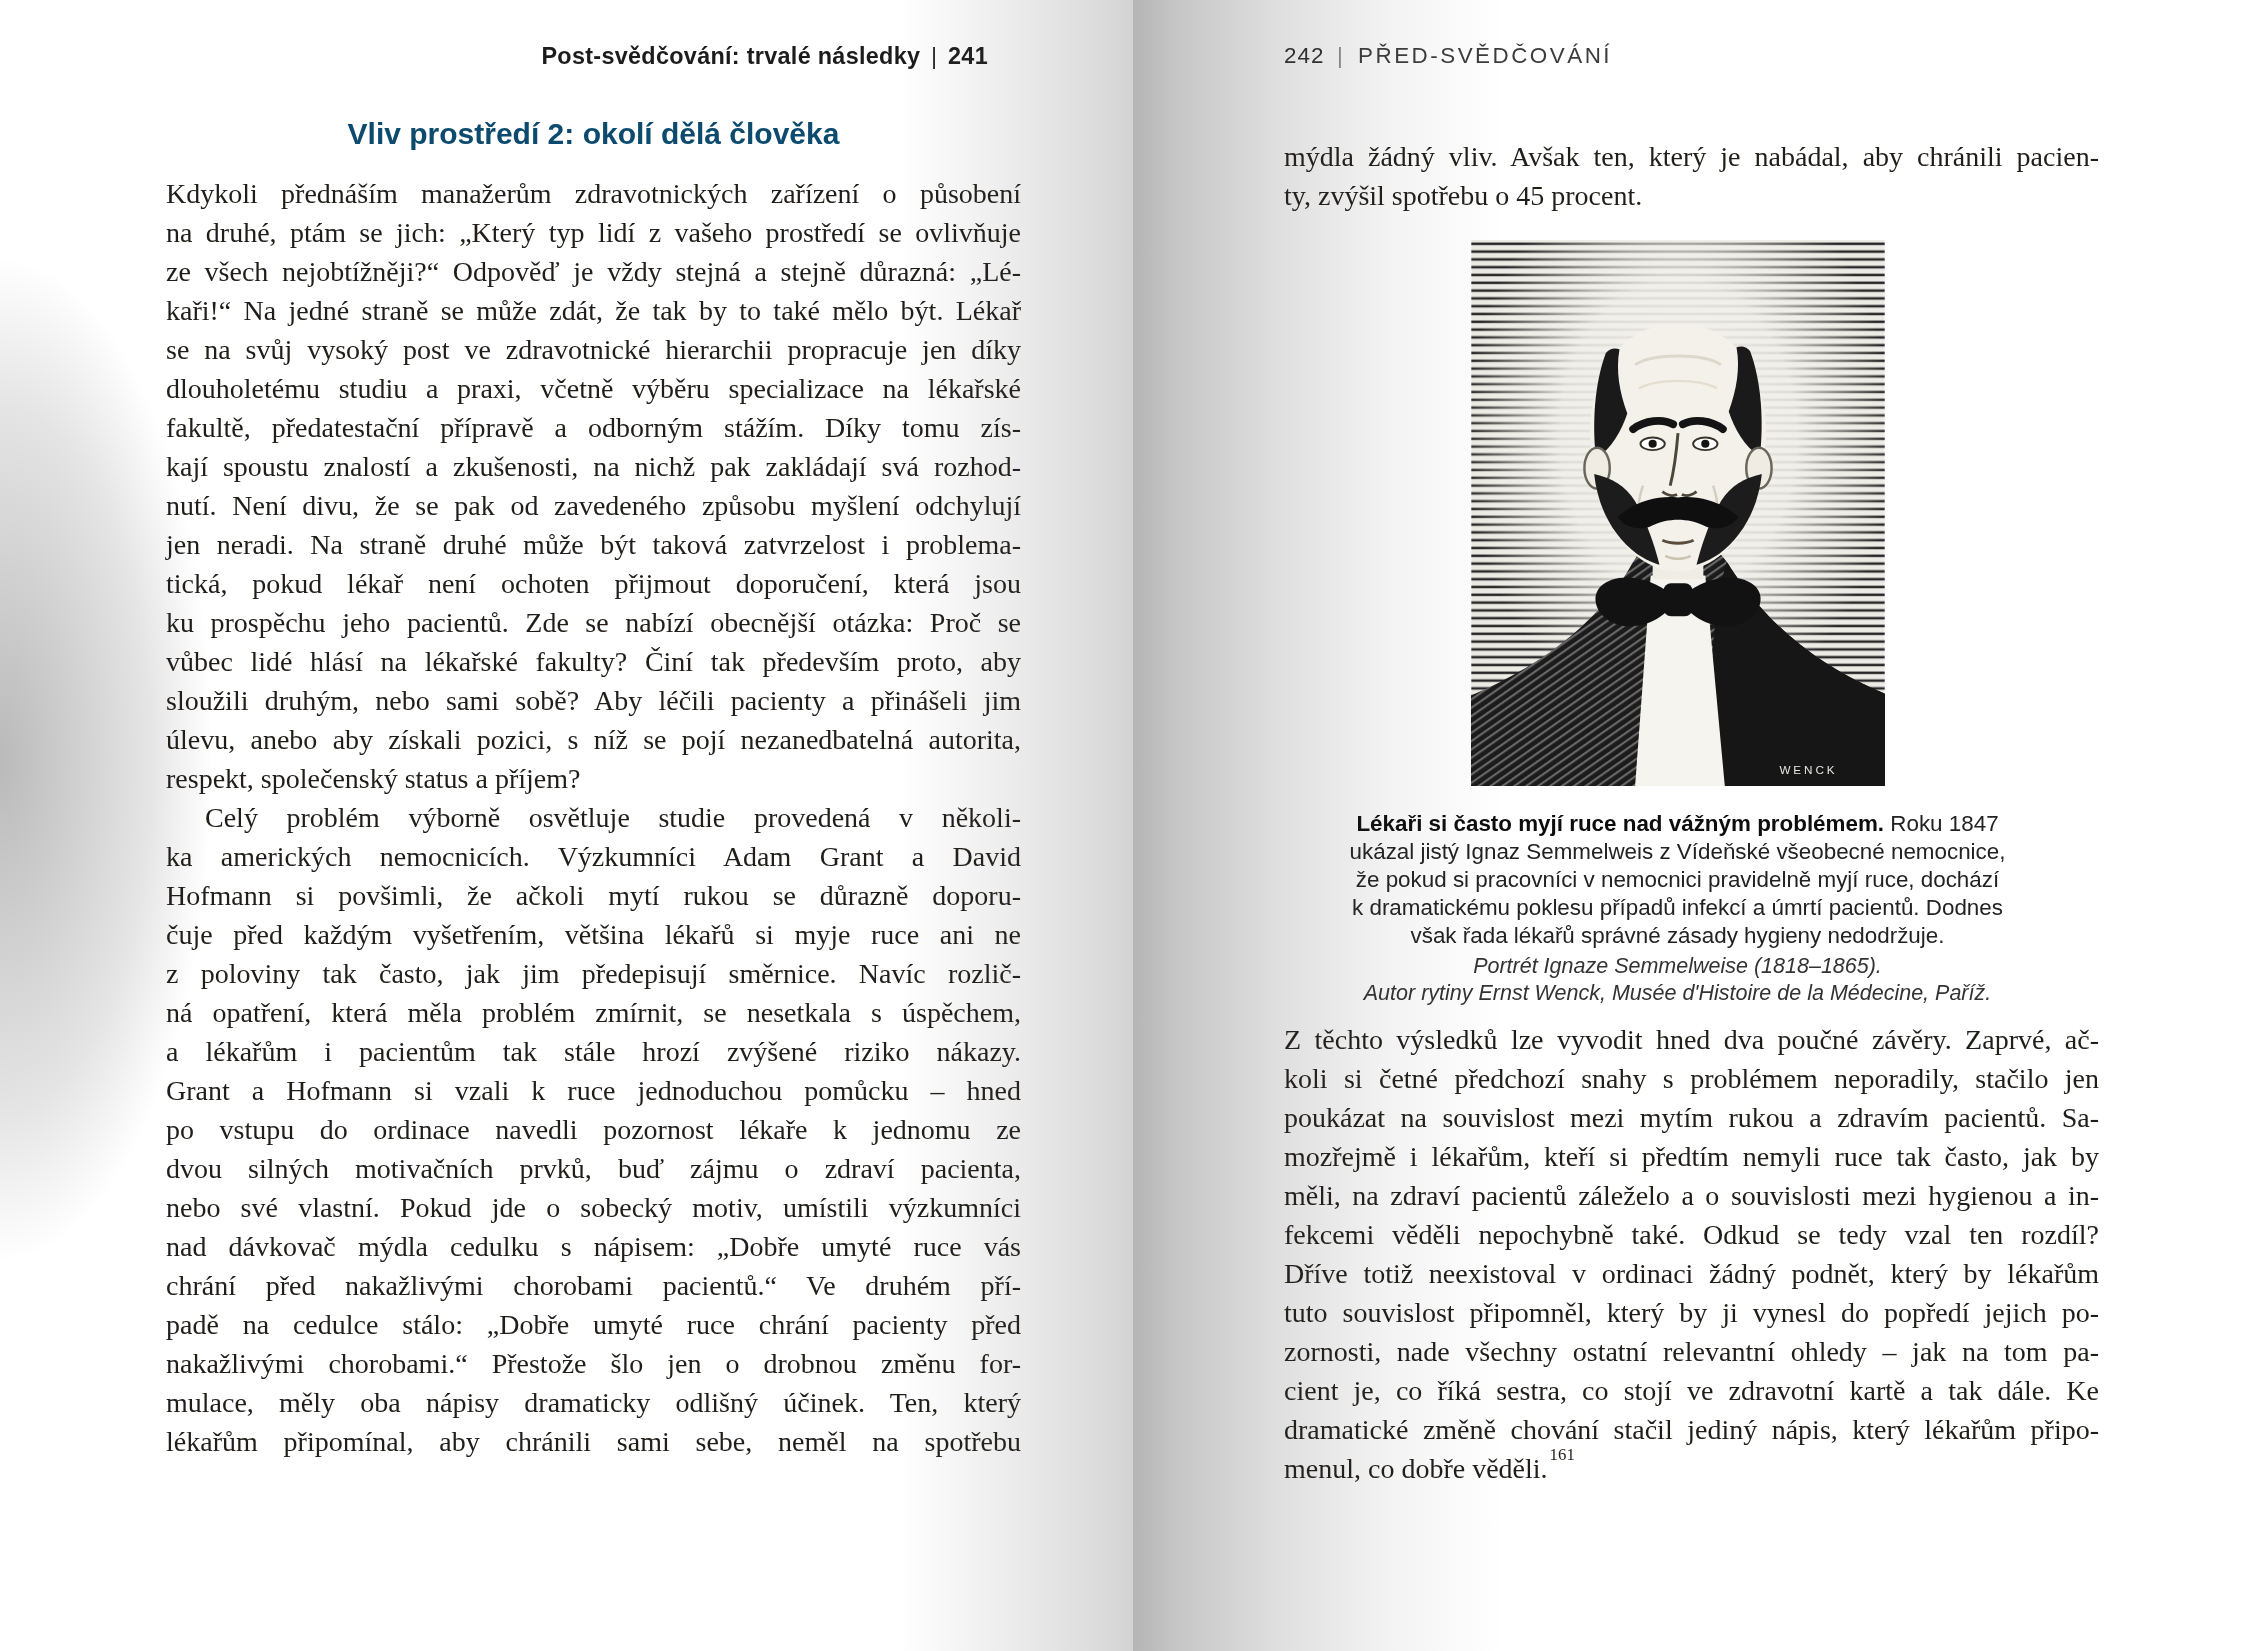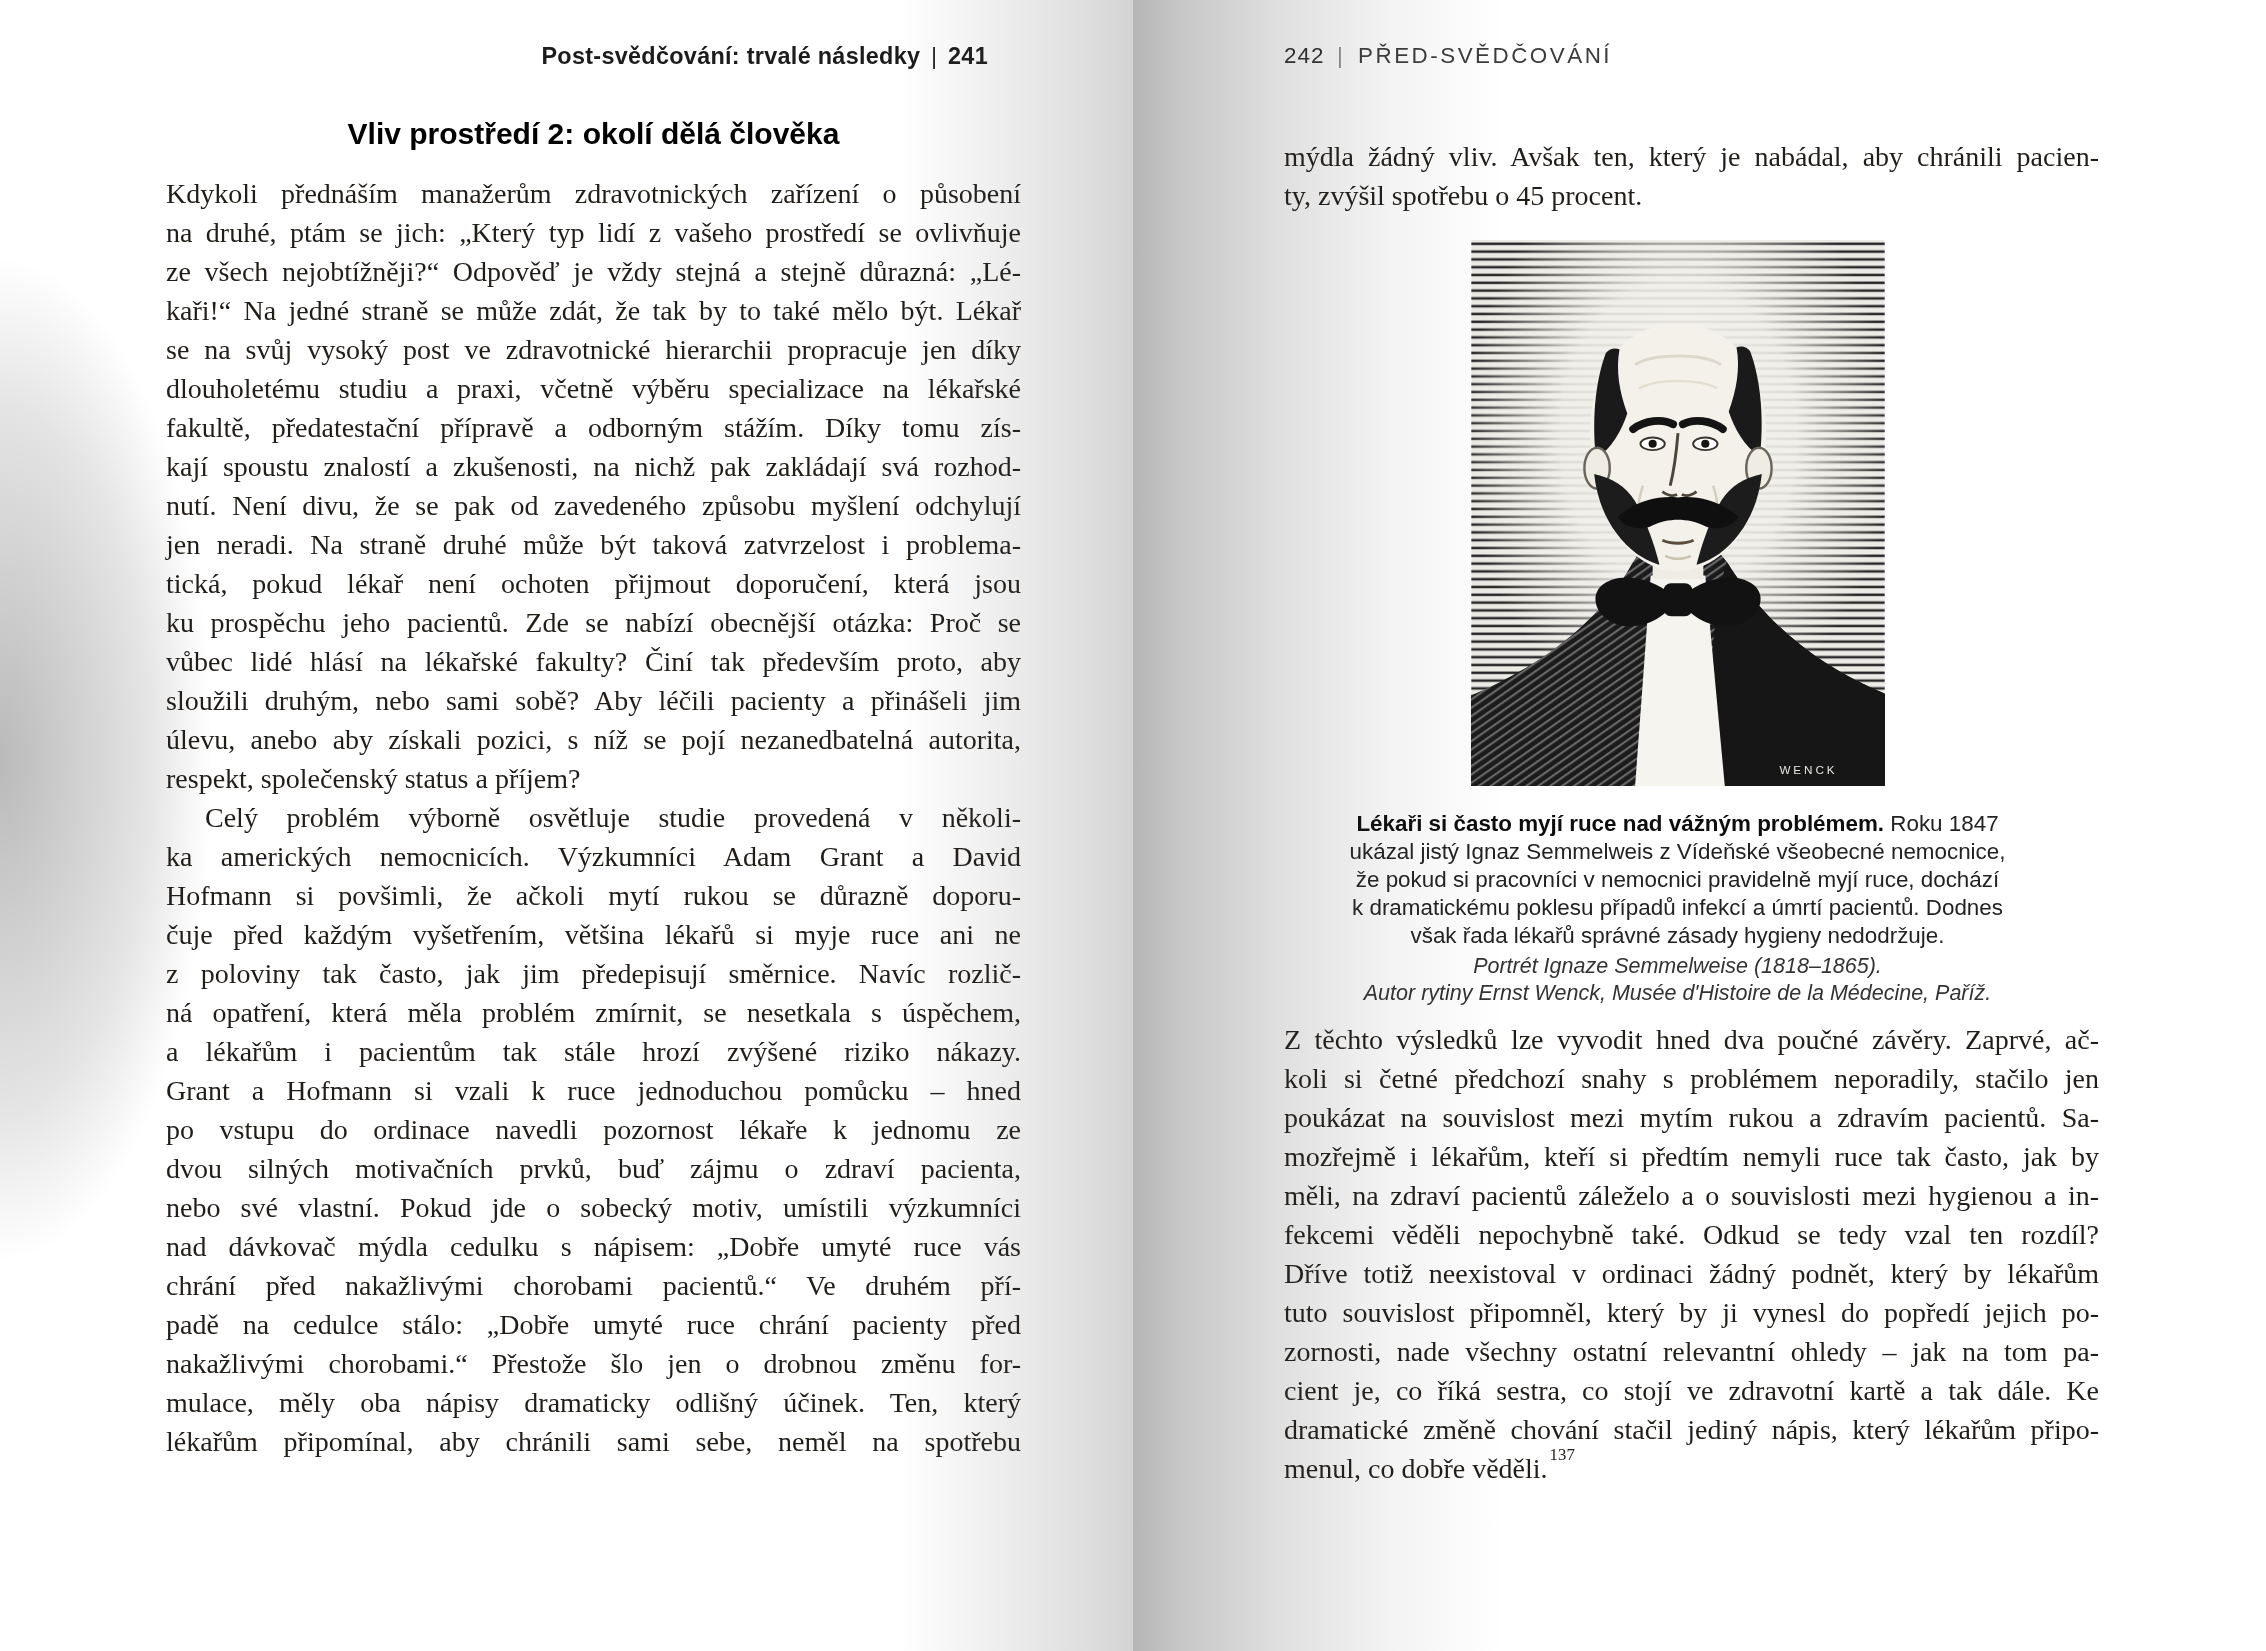--- a/index.html
+++ b/index.html
@@ -46,21 +46,21 @@
     left: 151px; width: 815px; text-align: left;
     font-size: 22.4px; font-weight: 400; color: #3c3c3c; letter-spacing: 2.5px;
   }
   .runhead-right .rh-page { color: #2e2e2e; letter-spacing: 1px; }
   .runhead-right .rh-sep { color: #8f8f8f; margin: 0 12.7px; font-weight: 300; }
 
   .section-heading {
     position: absolute; top: 117px; left: 166px; width: 855px; margin: 0;
     text-align: center;
     font-family: "Liberation Sans", sans-serif;
-    font-size: 30px; font-weight: 700; color: #000000;
+    font-size: 30px; font-weight: 700; color: #0c4a6e;
   }
 
   
   .body-text { position: absolute; }
   .body-left { top: 174px; left: 166px; width: 855px; }
   .body-top-right { top: 137px; left: 151px; width: 815px; }
   .body-bottom-right { top: 1020px; left: 151px; width: 815px; }
 
   .line {
     height: 39px; line-height: 39px;
@@ -249,20 +249,20 @@
           <div class="line">koli si četné předchozí snahy s problémem neporadily, stačilo jen</div>
           <div class="line">poukázat na souvislost mezi mytím rukou a zdravím pacientů. Sa-</div>
           <div class="line">mozřejmě i lékařům, kteří si předtím nemyli ruce tak často, jak by</div>
           <div class="line">měli, na zdraví pacientů záleželo a o souvislosti mezi hygienou a in-</div>
           <div class="line">fekcemi věděli nepochybně také. Odkud se tedy vzal ten rozdíl?</div>
           <div class="line">Dříve totiž neexistoval v ordinaci žádný podnět, který by lékařům</div>
           <div class="line">tuto souvislost připomněl, který by ji vynesl do popředí jejich po-</div>
           <div class="line">zornosti, nade všechny ostatní relevantní ohledy – jak na tom pa-</div>
           <div class="line">cient je, co říká sestra, co stojí ve zdravotní kartě a tak dále. Ke</div>
           <div class="line">dramatické změně chování stačil jediný nápis, který lékařům připo-</div>
-          <div class="line last">menul, co dobře věděli.<sup>137</sup></div>
+          <div class="line last">menul, co dobře věděli.<sup>161</sup></div>
         </div>
       </div>
 
     <div class="gutter-right"></div>
   </div>
 </div>
 
 
 </body></html>

